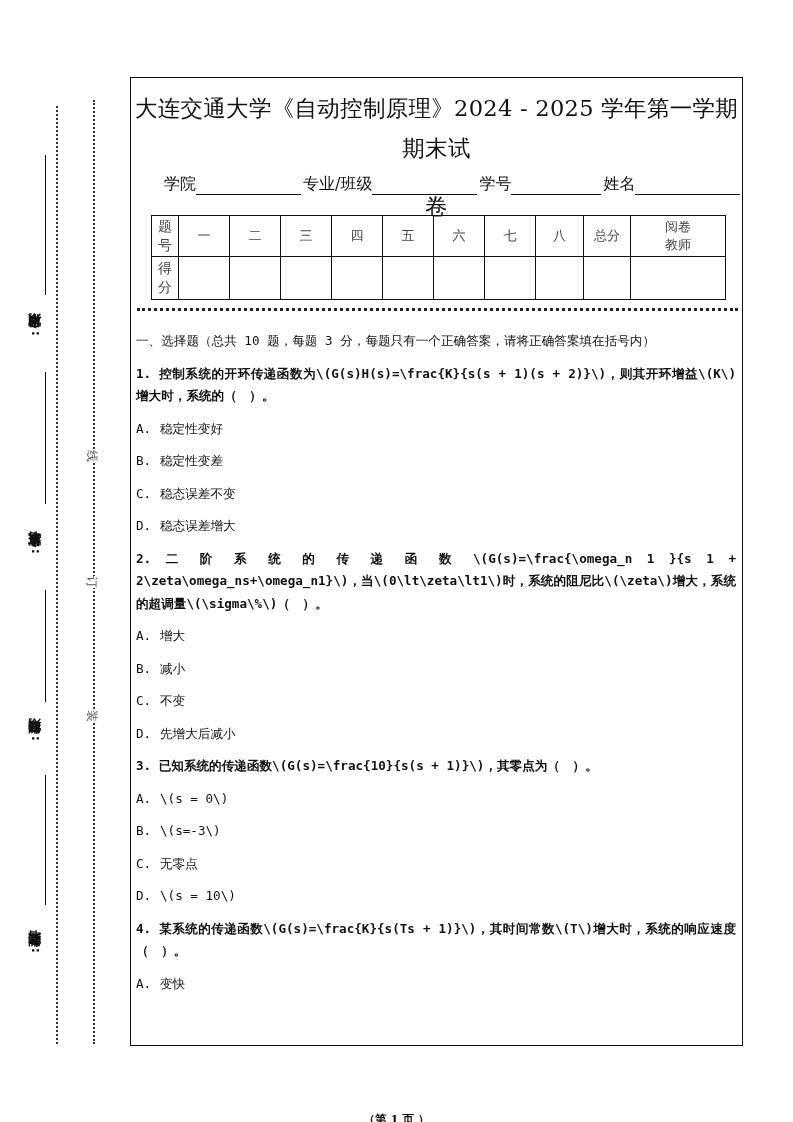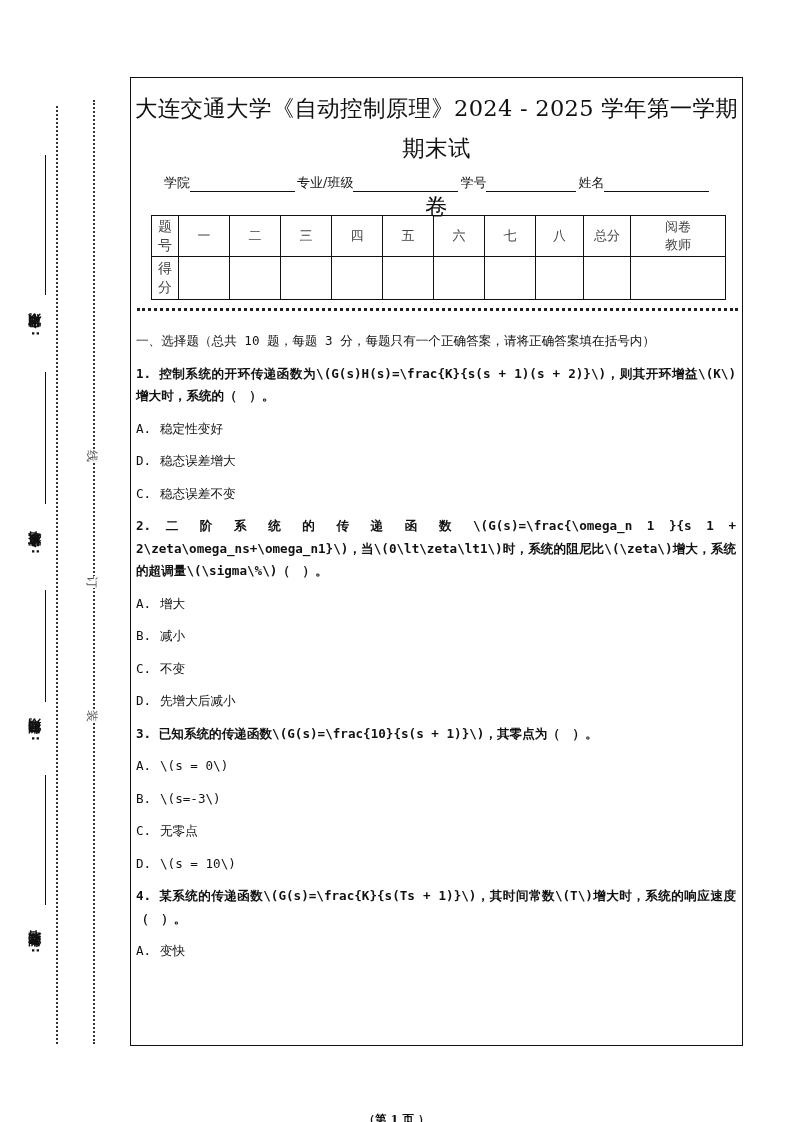--- a/index.html
+++ b/index.html
@@ -19,21 +19,21 @@
   .side-rule { position: absolute; left: 45px; width: 0; border-left: 1.5px solid #111; }
 
   
   .frame { position: absolute; left: 130px; top: 77px; width: 613px; height: 969px;
            border: 1.5px solid #111; box-sizing: border-box; }
 
   .title { position: absolute; left: 0; right: 0; top: 10px; text-align: center;
            font-size: 22.5px; line-height: 40px; letter-spacing: 0.3px; }
   .title .l2 { display: block; margin-top: 18px; }
 
-  .info-row { position: absolute; left: 33px; top: 96px; font-size: 13px;
+  .info-row { position: absolute; left: 33px; top: 96px; font-size: 16px;
               display: flex; align-items: flex-end; text-align: right; }
   .info-row .lbl { white-space: nowrap; }
   .info-row .blank { display: inline-block; border-bottom: 1px solid #111; height: 12px; margin-right: 2px; }
 
   table.score { position: absolute; left: 20px; top: 137px; border-collapse: collapse;
                 font-size: 13px; color: #444; }
   table.score td { border: 1px solid #111; text-align: center; padding: 0; }
   table.score tr.head td { height: 40px; }
   table.score tr.body td { height: 42px; }
   td.stack { width: 26px; line-height: 19px; font-size: 14px; }
@@ -128,22 +128,23 @@
   </tbody>
     </table>
 
   <div class="dotted-sep"></div>
 
   <div class="content">
     <p class="sec">一、选择题（总共 10 题，每题 3 分，每题只有一个正确答案，请将正确答案填在括号内）</p>
 
     <p class="q">1. 控制系统的开环传递函数为\(G(s)H(s)=\frac{K}{s(s + 1)(s + 2)}\)，则其开环增益\(K\)增大时，系统的（　）。</p>
     <p class="opt"><span class="k">A.</span><span>稳定性变好</span></p>
+    <p class="opt"><span class="k">B.</span><span>稳定性变差</span></p>
+    <p class="opt"><span class="k">C.</span><span>稳态误差不变</span></p>
     <p class="opt"><span class="k">D.</span><span>稳态误差增大</span></p>
-    <p class="opt"><span class="k">C.</span><span>稳态误差不变</span></p>
 
     <p class="q">2.  二 阶 系 统 的 传 递 函 数 \(G(s)=\frac{\omega_n 1 }{s 1 + 2\zeta\omega_ns+\omega_n1}\)，当\(0\lt\zeta\lt1\)时，系统的阻尼比\(\zeta\)增大，系统的超调量\(\sigma\%\)（　）。</p>
     <p class="opt"><span class="k">A.</span><span>增大</span></p>
     <p class="opt"><span class="k">B.</span><span>减小</span></p>
     <p class="opt"><span class="k">C.</span><span>不变</span></p>
     <p class="opt"><span class="k">D.</span><span>先增大后减小</span></p>
 
     <p class="q">3. 已知系统的传递函数\(G(s)=\frac{10}{s(s + 1)}\)，其零点为（　）。</p>
     <p class="opt"><span class="k">A.</span><span>\(s = 0\)</span></p>
     <p class="opt"><span class="k">B.</span><span>\(s=-3\)</span></p>

